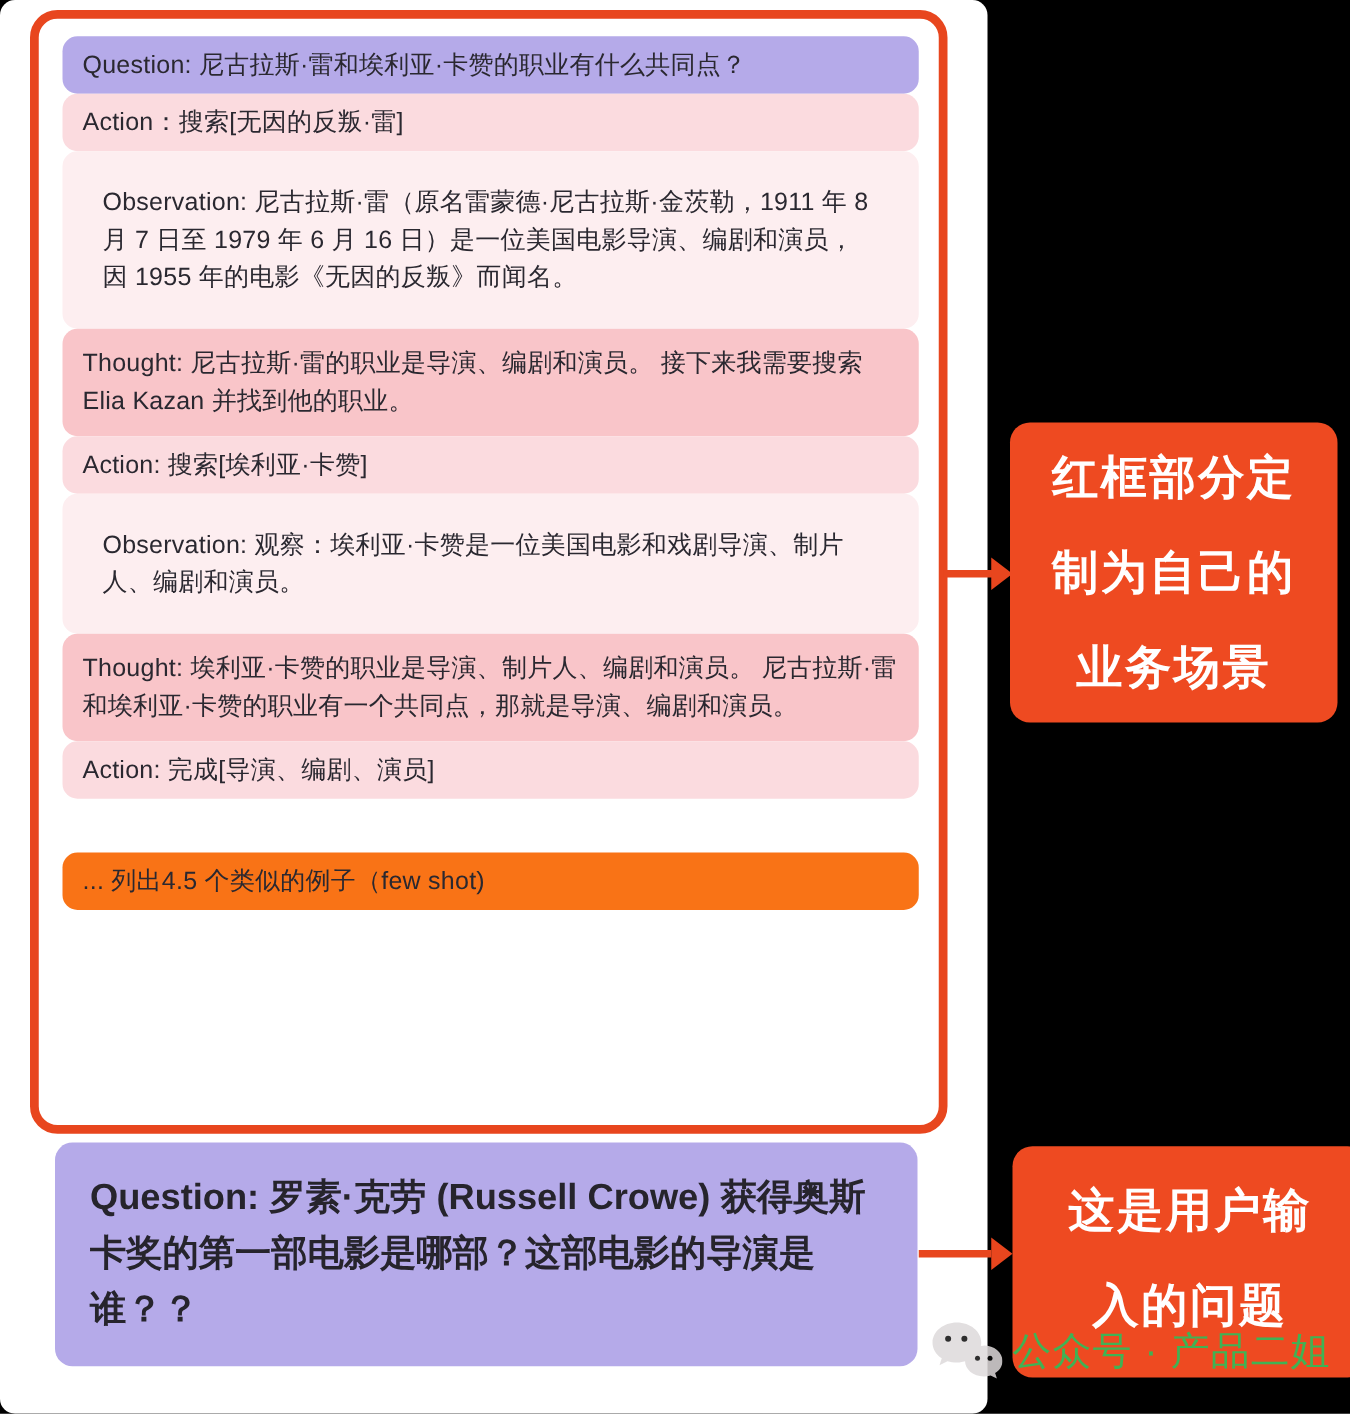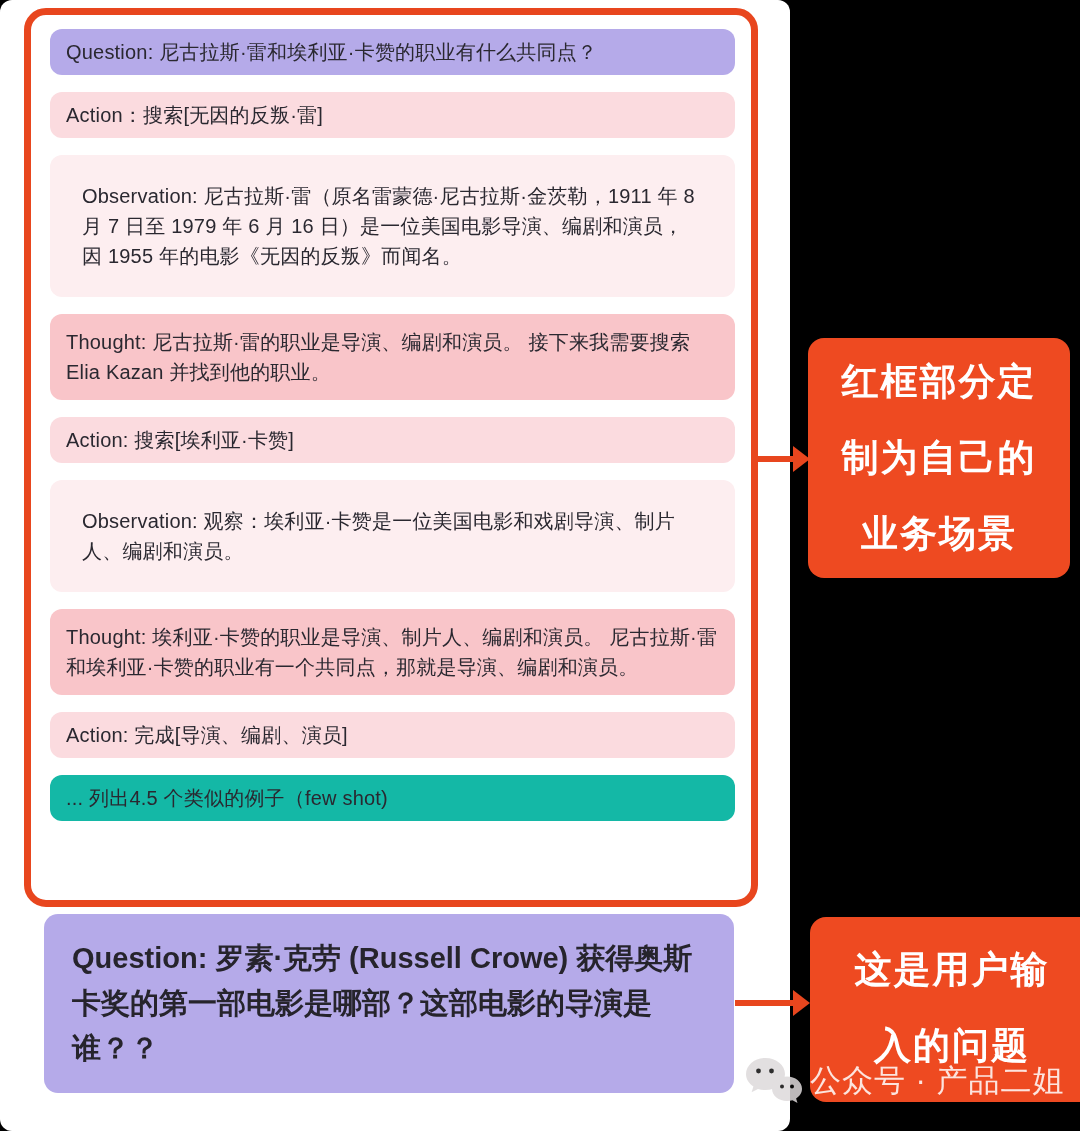--- a/index.html
+++ b/index.html
@@ -21,33 +21,33 @@
     width:734px;height:899px;
     box-sizing:border-box;
     border:7px solid #E8461E;
     border-radius:22px;
   }
   .blocks{
     position:absolute;left:31px;top:15px;
     width:720px;
     box-sizing:border-box;
     padding:14px 16px 0 19px;
-    display:flex;flex-direction:column;gap:17px;justify-content:flex-end;
+    display:flex;flex-direction:column;justify-content:flex-end;
   }
   .block{
     box-sizing:border-box;
     width:685px;
     border-radius:12px;
     font-size:20px;line-height:30px;
     color:#2A2830;
     padding:8px 16px;
     letter-spacing:0.2px;
   }
   .block.question{background:#B5AAE9;}
-  .block.fewshot{background:#14b8a6;}
+  .block.fewshot{background:#f97316;margin-top:43px;}
   .block.thought{background:#F9C5C9;padding:13px 16px;}
   .block.action{background:#FBDBDF;}
   .block.observation{background:#FDEEF0;padding:26px 32px;}
   .user-question{
     position:absolute;left:44px;top:914px;
     width:690px;
     box-sizing:border-box;
     background:#B5AAE9;
     border-radius:14px;
     padding:22px 28px;
@@ -78,21 +78,21 @@
     border-left:17px solid #E8461E;
   }
   .shaft-1{left:755px;top:456px;width:40px;}
   .head-1{left:793px;top:446px;}
   .shaft-2{left:735px;top:1000px;width:58px;}
   .head-2{left:793px;top:990px;}
   .watermark{
     position:absolute;left:744px;top:1056px;
     display:flex;align-items:center;gap:8px;
     z-index:10;
-    color:#ffffff;opacity:0.85;
+    color:#22c55e;opacity:0.85;
     font-size:31px;
     letter-spacing:1px;
   }
 </style>
 </head>
 <body>
 
 <div class="panel">
 
   <div class="red-frame"></div>

